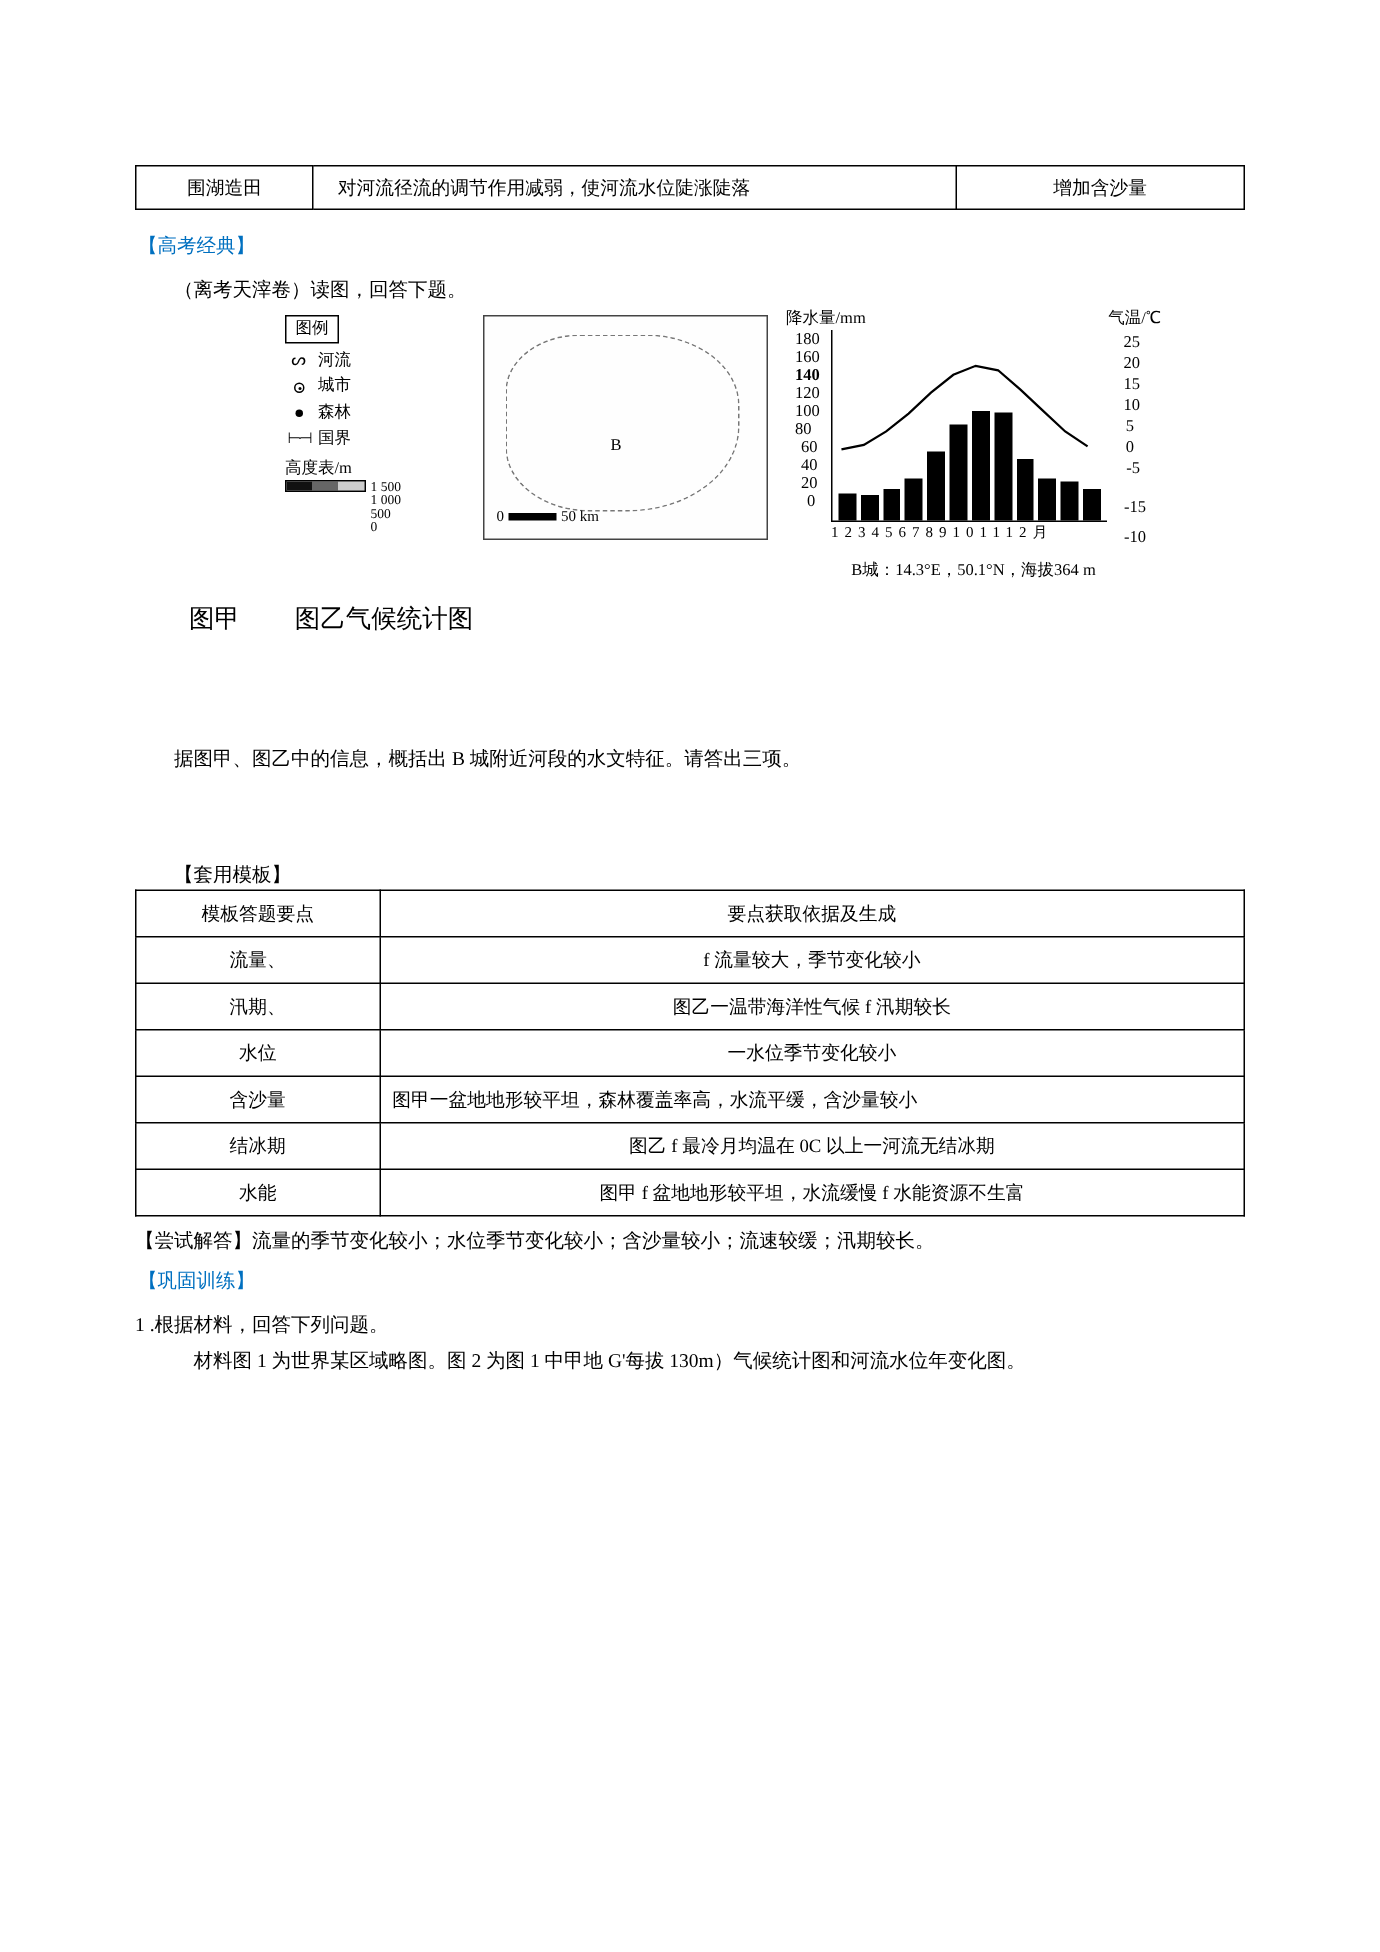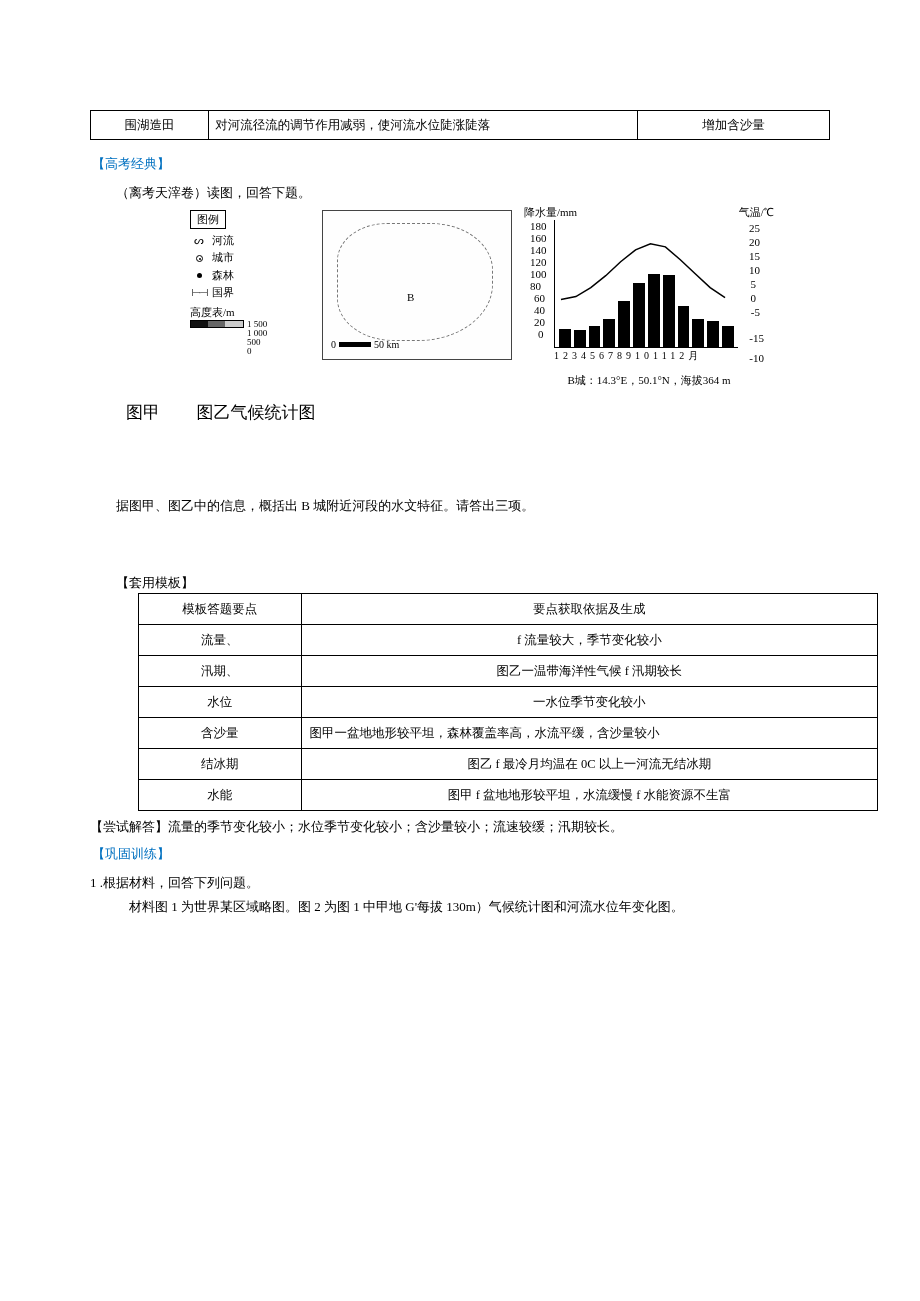--- a/index.html
+++ b/index.html
@@ -13,21 +13,21 @@
     width: 920px;
     line-height: 1.6;
   }
   table.main-table {
     border-collapse: collapse;
     width: 100%;
     margin: 0;
   }
   table.main-table td, table.main-table th {
     border: 1px solid #000;
-    padding: 4px 6px;
+    padding: 4px 16px;
     text-align: center;
     font-size: 12.5px;
   }
   .section-blue {
     color: #0070C0;
     margin: 14px 2px 8px 2px;
   }
   .indent2 { padding-left: 2em; }
   .figure-row {
     display: flex;
@@ -70,21 +70,20 @@
   .axis-label { position:absolute; font-size:11px; }
   .chart-title-line { font-size:11px; margin-top:2px; }
   .caption-line { margin: 4px 0 10px 36px; font-size:17px;}
   .spacer-large { height: 60px; }
   .spacer-med { height: 50px; }
   .template-caption { margin-left: 2em; margin-top: 6px; }
   table.template-table {
     border-collapse: collapse;
     width: 100%;
     margin-top: -1px;
-    margin-left: 48px;
   }
   table.template-table td, table.template-table th {
     border: 1px solid #000;
     padding: 5px 8px;
     font-size: 12.5px;
   }
   table.template-table th { text-align: center; font-weight: normal; }
   .c1 { width: 22%; text-align: center; }
   .c2 { text-align: center; }
   .answer-line { margin: 6px 0 4px 0; }
@@ -163,21 +162,21 @@
     </div>
   </div>
 
   <div>
     <div class="chart-box">
       <div class="axis-label" style="left:0;top:-6px;">降水量/mm</div>
       <div class="axis-label" style="right:0;top:-6px;">气温/℃</div>
 
       <div class="axis-label" style="left:6px;top:8px;">180</div>
       <div class="axis-label" style="left:6px;top:20px;">160</div>
-      <div class="axis-label" style="left:6px;top:32px;">140</div>
+      <div class="axis-label" style="left:6px;top:32px;font-weight:bold;">140</div>
       <div class="axis-label" style="left:6px;top:44px;">120</div>
       <div class="axis-label" style="left:6px;top:56px;">100</div>
       <div class="axis-label" style="left:6px;top:68px;text-align:right;">80</div>
       <div class="axis-label" style="left:10px;top:80px;">60</div>
       <div class="axis-label" style="left:10px;top:92px;">40</div>
       <div class="axis-label" style="left:10px;top:104px;">20</div>
       <div class="axis-label" style="left:14px;top:116px;">0</div>
 
       <div class="axis-label" style="right:14px;top:10px;">25</div>
       <div class="axis-label" style="right:14px;top:24px;">20</div>

